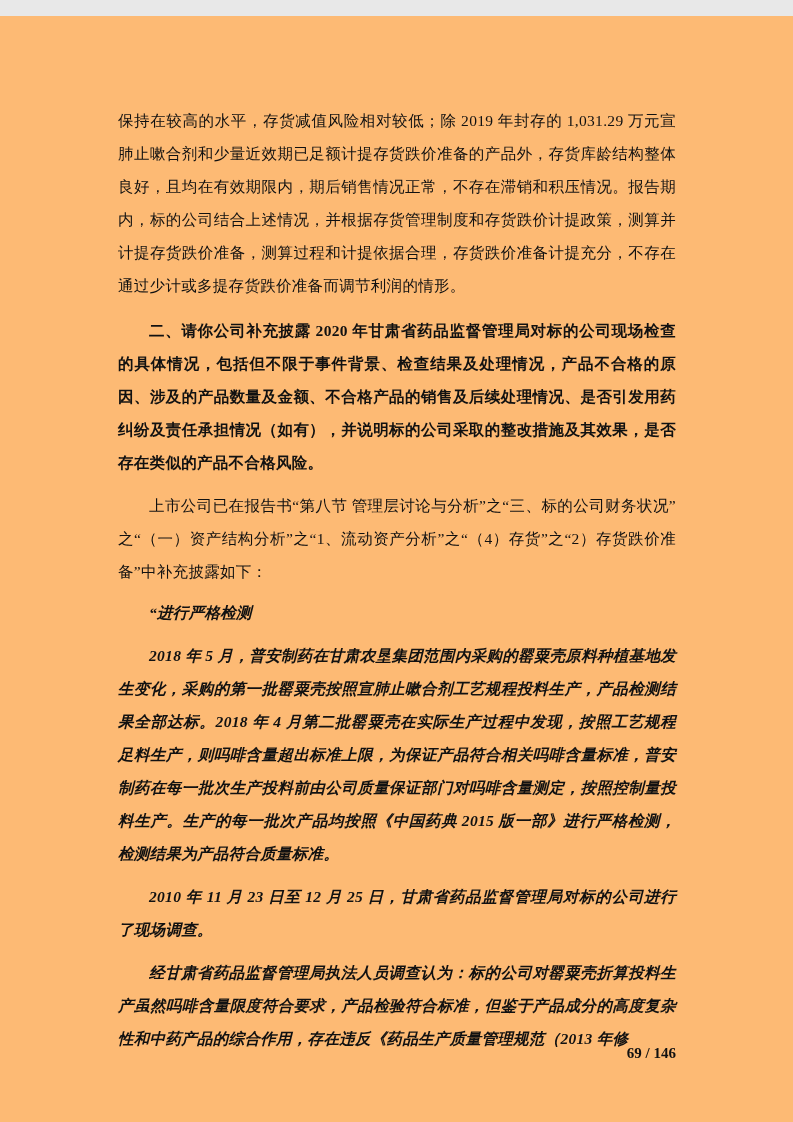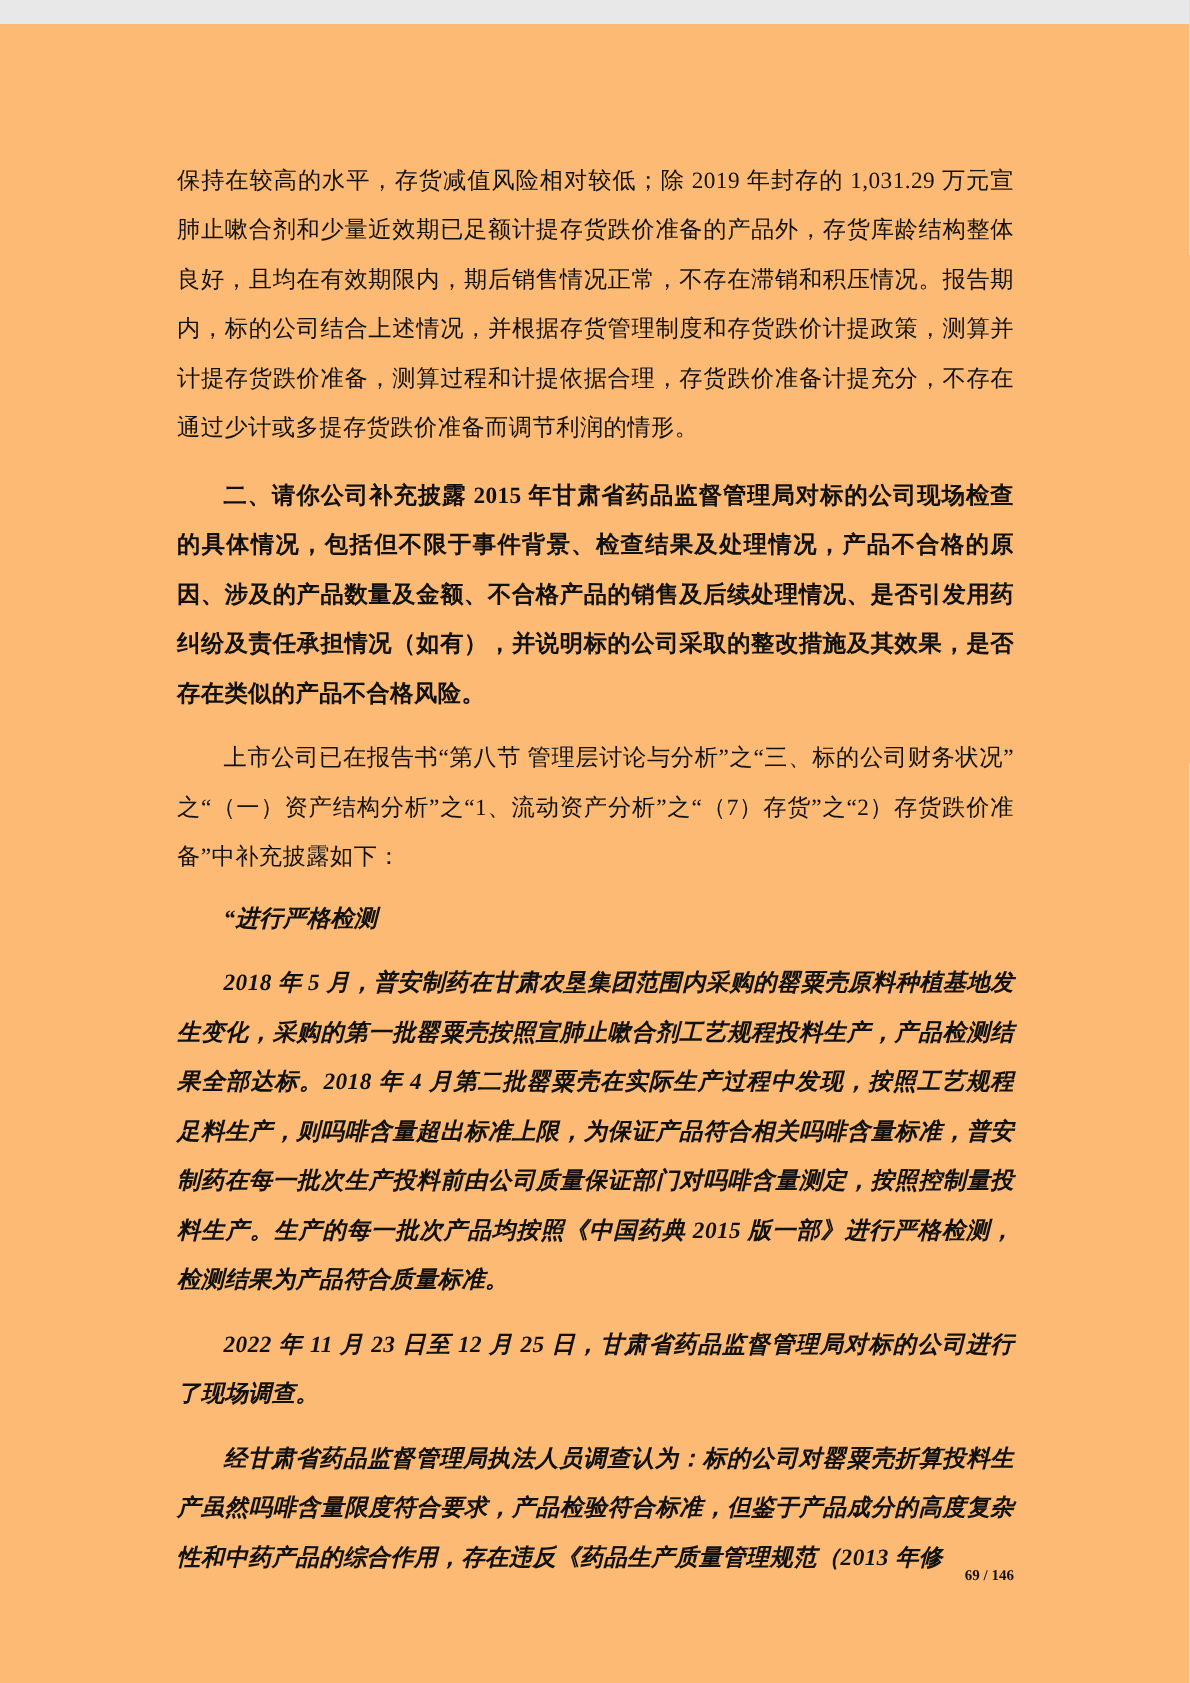--- a/index.html
+++ b/index.html
@@ -41,43 +41,43 @@
     font-weight: bold;
     font-style: italic;
     margin-bottom: 10px;
   }
   .footer {
     position: absolute;
     top: 1029px;
     left: 118px;
     width: 558px;
     text-align: right;
-    font-size: 10px;
+    font-size: 15px;
     font-weight: bold;
     color: #111111;
     font-family: "Liberation Serif", "DejaVu Serif", serif;
   }
 </style>
 </head>
 <body>
 
 <div class="page">
   <div class="content">
 
     <p class="para no-indent">保持在较高的水平，存货减值风险相对较低；除 2019 年封存的 1,031.29 万元宣肺止嗽合剂和少量近效期已足额计提存货跌价准备的产品外，存货库龄结构整体良好，且均在有效期限内，期后销售情况正常，不存在滞销和积压情况。报告期内，标的公司结合上述情况，并根据存货管理制度和存货跌价计提政策，测算并计提存货跌价准备，测算过程和计提依据合理，存货跌价准备计提充分，不存在通过少计或多提存货跌价准备而调节利润的情形。</p>
 
-    <p class="para indent bold-q">二、请你公司补充披露 2015 年甘肃省药品监督管理局对标的公司现场检查的具体情况，包括但不限于事件背景、检查结果及处理情况，产品不合格的原因、涉及的产品数量及金额、不合格产品的销售及后续处理情况、是否引发用药纠纷及责任承担情况（如有），并说明标的公司采取的整改措施及其效果，是否存在类似的产品不合格风险。</p>
+    <p class="para indent bold-q">二、请你公司补充披露 2020 年甘肃省药品监督管理局对标的公司现场检查的具体情况，包括但不限于事件背景、检查结果及处理情况，产品不合格的原因、涉及的产品数量及金额、不合格产品的销售及后续处理情况、是否引发用药纠纷及责任承担情况（如有），并说明标的公司采取的整改措施及其效果，是否存在类似的产品不合格风险。</p>
 
-    <p class="para indent">上市公司已在报告书“第八节 管理层讨论与分析”之“三、标的公司财务状况”之“（一）资产结构分析”之“1、流动资产分析”之“（7）存货”之“2）存货跌价准备”中补充披露如下：</p>
+    <p class="para indent">上市公司已在报告书“第八节 管理层讨论与分析”之“三、标的公司财务状况”之“（一）资产结构分析”之“1、流动资产分析”之“（4）存货”之“2）存货跌价准备”中补充披露如下：</p>
 
     <p class="para indent kaiti">“进行严格检测</p>
 
     <p class="para indent kaiti">2018 年 5 月，普安制药在甘肃农垦集团范围内采购的罂粟壳原料种植基地发生变化，采购的第一批罂粟壳按照宣肺止嗽合剂工艺规程投料生产，产品检测结果全部达标。2018 年 4 月第二批罂粟壳在实际生产过程中发现，按照工艺规程足料生产，则吗啡含量超出标准上限，为保证产品符合相关吗啡含量标准，普安制药在每一批次生产投料前由公司质量保证部门对吗啡含量测定，按照控制量投料生产。生产的每一批次产品均按照《中国药典 2015 版一部》进行严格检测，检测结果为产品符合质量标准。</p>
 
-    <p class="para indent kaiti">2022 年 11 月 23 日至 12 月 25 日，甘肃省药品监督管理局对标的公司进行了现场调查。</p>
+    <p class="para indent kaiti">2010 年 11 月 23 日至 12 月 25 日，甘肃省药品监督管理局对标的公司进行了现场调查。</p>
 
 
     <p class="para indent kaiti">经甘肃省药品监督管理局执法人员调查认为：标的公司对罂粟壳折算投料生产虽然吗啡含量限度符合要求，产品检验符合标准，但鉴于产品成分的高度复杂性和中药产品的综合作用，存在违反《药品生产质量管理规范（2013 年修</p>
 
   </div>
 
   <div class="footer">69 / 146</div>
 </div>
 
 </body></html>

